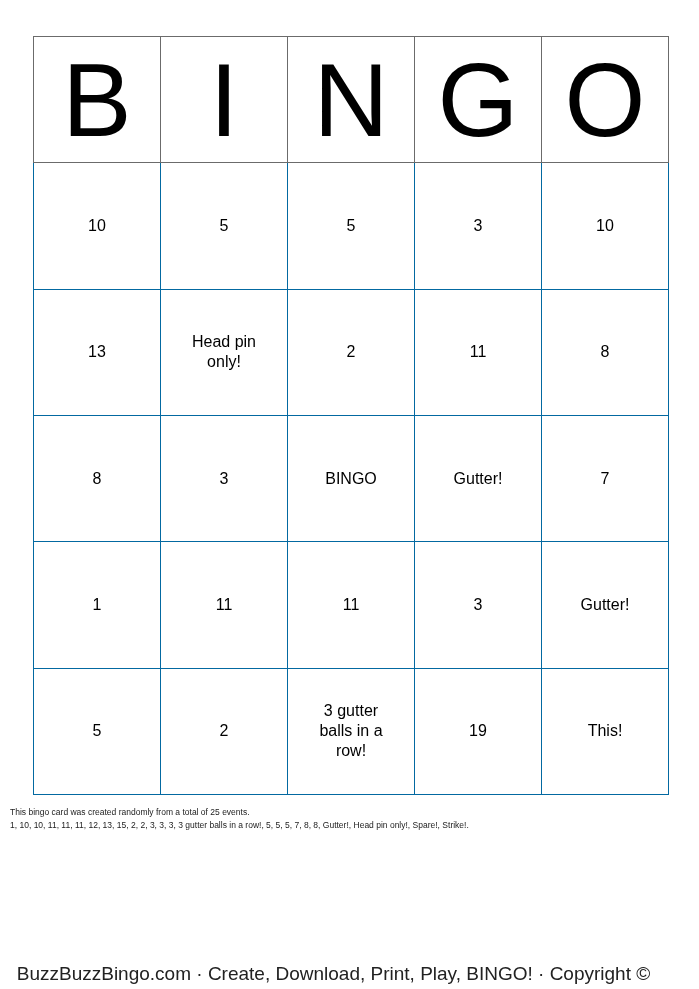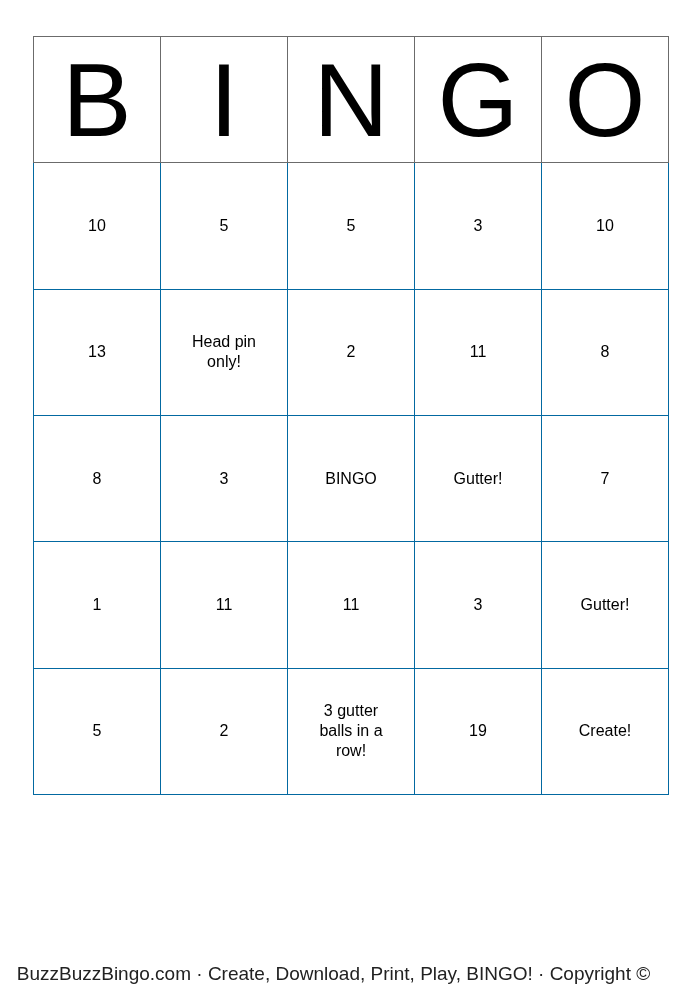--- a/index.html
+++ b/index.html
@@ -74,21 +74,23 @@
     <td>11</td>
     <td>11</td>
     <td>3</td>
     <td>Gutter!</td>
   </tr>
   <tr>
     <td>5</td>
     <td>2</td>
     <td style="padding:0 28px;">3 gutter balls in a row!</td>
     <td>19</td>
-    <td>Create!</td>
+    <td>This!</td>
   </tr>
 </tbody>
   </table>
 
 <div class="note">
+  <div>This bingo card was created randomly from a total of 25 events.</div>
+  <div>1, 10, 10, 11, 11, 11, 12, 13, 15, 2, 2, 3, 3, 3, 3 gutter balls in a row!, 5, 5, 5, 7, 8, 8, Gutter!, Head pin only!, Spare!, Strike!.</div>
 </div>
 
 <div class="footer">BuzzBuzzBingo.com · Create, Download, Print, Play, BINGO! · Copyright © 2003-2017 · All rights reserved</div>
 
 </body></html>

